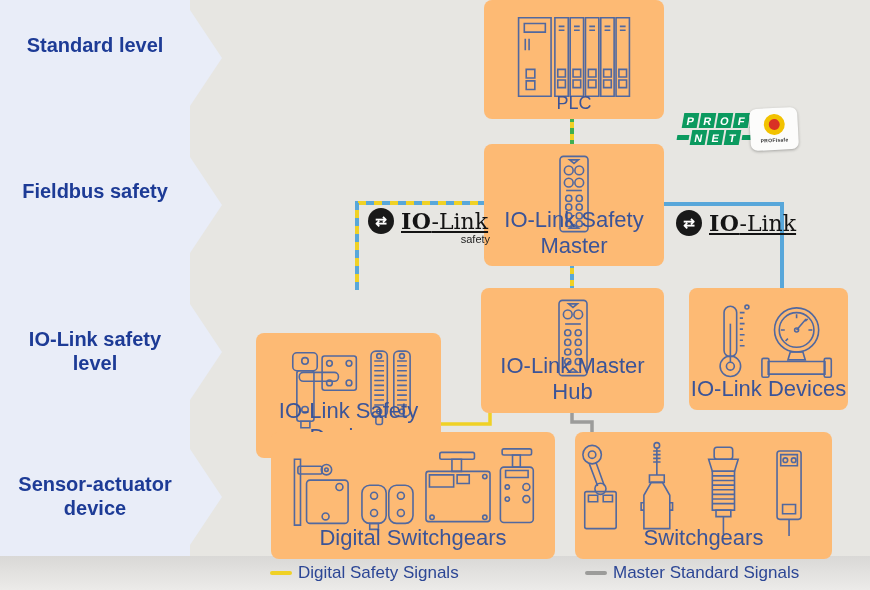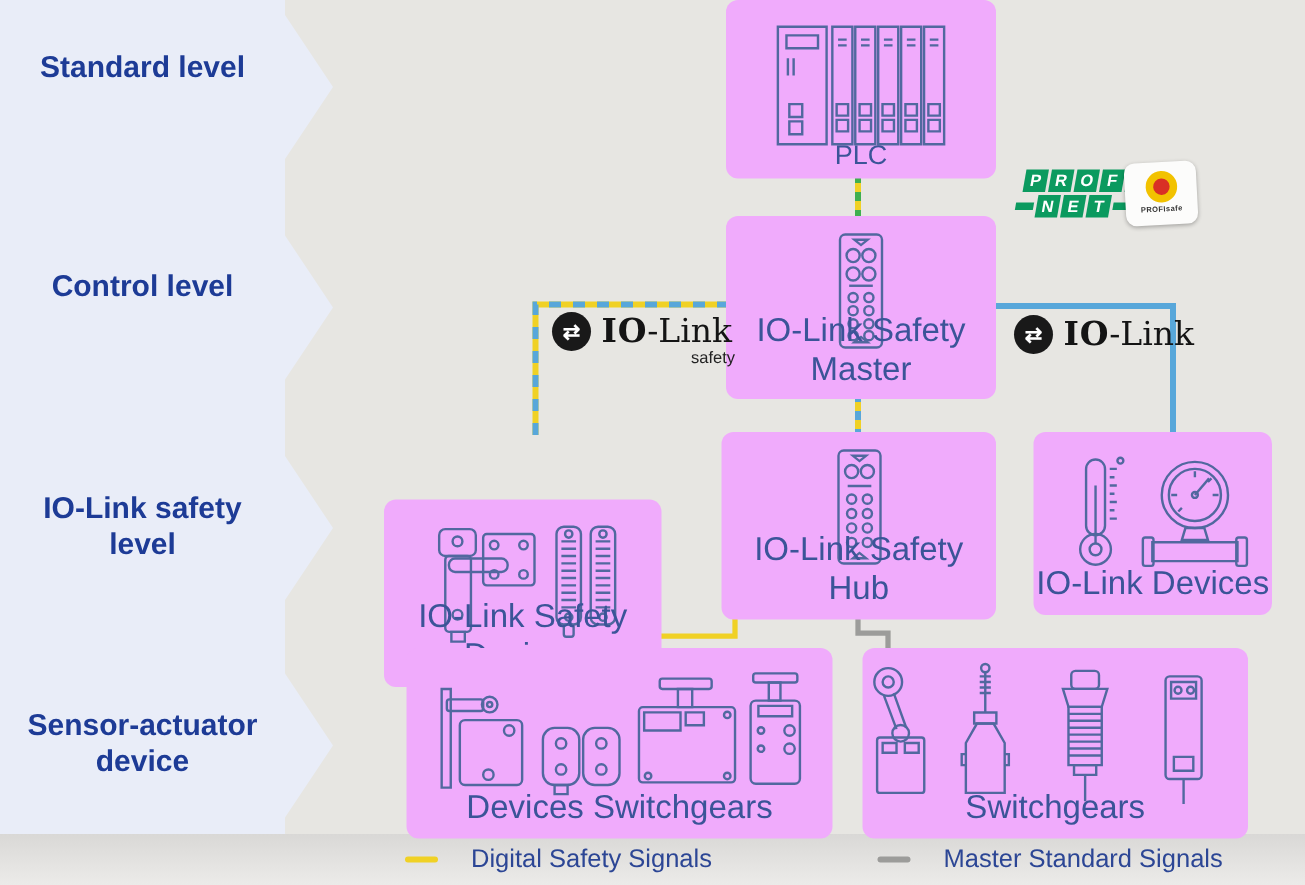--- a/index.html
+++ b/index.html
@@ -8,67 +8,67 @@
   
   .legend-strip{position:absolute;left:0;top:556px;width:870px;height:34px;
                 background:linear-gradient(#d9d8d6,#ecebe9);z-index:1;}
   
   .sidebar-shape{position:absolute;left:0;top:0;z-index:2;}
   .level-label{position:absolute;left:5px;width:180px;text-align:center;z-index:3;
                color:#1d3b96;font-weight:bold;font-size:20px;line-height:1.18;}
   
   .lines{position:absolute;left:0;top:0;z-index:4;}
   
-  .box{position:absolute;background:#f0abfc;border-radius:8px;z-index:5;}
+  .box{position:absolute;background:#fdba74;border-radius:8px;z-index:5;}
   .box .node-label{position:absolute;left:0;right:0;text-align:center;
                    color:#3b5498;font-size:22px;}
   .box .icon{position:absolute;left:50%;transform:translateX(-50%);}
   .icon *{vector-effect:non-scaling-stroke;}
   
   .iol{position:absolute;z-index:6;display:flex;align-items:center;gap:7px;}
   .iol-circle{width:26px;height:26px;border-radius:50%;background:#191919;color:#fff;
               display:flex;align-items:center;justify-content:center;
               font-size:14px;font-weight:bold;line-height:1;}
-  .iol-text{position:relative;font-family:"DejaVu Serif",serif;font-size:22px;color:#141414;white-space:nowrap;}
+  .iol-text{position:relative;font-family:"DejaVu Serif",serif;font-size:22px;color:#141414;white-space:nowrap;text-decoration:underline;}
   .iol-text b{font-weight:bold;letter-spacing:.5px;}
   .iol-sub{position:absolute;right:-2px;bottom:-11px;font-size:11px;color:#222;
            font-family:"Liberation Sans",sans-serif;margin-left:32px;}
   
   .profinet{position:absolute;left:683px;top:113px;z-index:6;}
   .pn-row{display:flex;gap:2px;align-items:center;transform:skewX(-10deg);}
   .pn-row + .pn-row{margin-top:2px;margin-left:-6px;}
   .pn-tile{width:15px;height:15px;background:#0b9a5f;color:#fff;font-weight:bold;
            font-size:11px;display:flex;align-items:center;justify-content:center;}
   .pn-dash{width:12px;height:5px;background:#0b9a5f;}
   .pn-reg{color:#0b9a5f;font-size:9px;margin-left:2px;transform:translateY(-6px);}
   
   .profisafe{position:absolute;left:750px;top:108px;width:48px;height:42px;z-index:6;
              background:#fcfcfb;border-radius:7px;box-shadow:0 1px 3px rgba(0,0,0,.3);
              transform:rotate(-3deg);text-align:center;}
   .ps-ring{width:21px;height:21px;border-radius:50%;background:#f2c200;
            margin:6px auto 2px auto;display:flex;align-items:center;justify-content:center;}
   .ps-dot{width:11px;height:11px;border-radius:50%;background:#d93025;}
   .ps-label{font-size:5px;font-weight:bold;color:#333;letter-spacing:.3px;}
   
-  .legend-item{position:absolute;top:556px;height:34px;display:flex;align-items:center;gap:22px;z-index:7;text-align:right;}
+  .legend-item{position:absolute;top:556px;height:34px;display:flex;align-items:center;gap:6px;z-index:7;text-align:right;}
   .legend-dash{width:22px;height:4px;border-radius:2px;}
   .legend-text{color:#2c4695;font-size:17px;}
 </style>
 </head>
 <body>
 
 <div class="canvas">
 
   <div class="legend-strip"></div>
 
   <svg class="sidebar-shape" width="230" height="556">
     <polygon fill="#e9edf8" points="0,0 190,0 190,10 222,58 190,106 190,157 222,205 190,253 190,304 222,352 190,400 190,449 222,497 190,545 190,556 0,556"></polygon>
   </svg>
   <div class="level-label" style="top:34px">Standard level</div>
-  <div class="level-label" style="top:180px">Control level</div>
+  <div class="level-label" style="top:180px">Fieldbus safety</div>
   <div class="level-label" style="top:328px">IO-Link safety level</div>
   <div class="level-label" style="top:473px">Sensor-actuator device</div>
 
   <svg class="lines" width="870" height="590">
 
     <path d="M572 116 V148" stroke="#f0d125" stroke-width="4" fill="none"></path>
     <path d="M572 116 V148" stroke="#3faf4f" stroke-width="4" fill="none" stroke-dasharray="6 6"></path>
 
     <path d="M572 262 V292" stroke="#f0d125" stroke-width="4" fill="none"></path>
     <path d="M572 262 V292" stroke="#58a7da" stroke-width="4" fill="none" stroke-dasharray="6 6"></path>
@@ -170,21 +170,21 @@
       <path d="M11 32h18"></path>
       <circle cx="14" cy="42" r="3.5"></circle>
         <circle cx="26" cy="42" r="3.5"></circle>
       <circle cx="14" cy="53" r="3.5"></circle>
         <circle cx="26" cy="53" r="3.5"></circle>
       <circle cx="14" cy="64" r="3.5"></circle>
         <circle cx="26" cy="64" r="3.5"></circle>
       <circle cx="14" cy="75" r="3.5"></circle>
         <circle cx="26" cy="75" r="3.5"></circle>
     </svg>
-    <div class="node-label" style="bottom:8px">IO-Link Safety Hub</div>
+    <div class="node-label" style="bottom:8px">IO-Link Master Hub</div>
   </div>
 
   <div class="box" style="left:689px;top:288px;width:159px;height:122px;">
     <svg class="icon" style="top:12px" width="170" height="82" viewBox="0 0 170 104" stroke="#51689f" fill="none" stroke-width="1.6">
       <rect x="28" y="8" width="16" height="64" rx="8"></rect>
       <circle cx="36" cy="84" r="13"></circle>
         <circle cx="36" cy="84" r="5"></circle>
       <path d="M36 79V30"></path>
       <path d="M48 16h6 M48 23h4 M48 30h6 M48 37h4 M48 44h6 M48 51h4 M48 58h6"></path>
       <circle cx="57" cy="9" r="2.5"></circle>
@@ -227,21 +227,21 @@
         <circle cx="228" cy="87" r="2.5"></circle>
       <rect x="248" y="8" width="34" height="7" rx="2"></rect>
       <rect x="260" y="15" width="9" height="14"></rect>
       <rect x="246" y="29" width="38" height="64" rx="4"></rect>
       <rect x="252" y="33" width="26" height="8"></rect>
       <circle cx="276" cy="52" r="4"></circle>
         <circle cx="276" cy="66" r="4"></circle>
       <circle cx="254" cy="52" r="2.5"></circle>
         <circle cx="254" cy="66" r="2.5"></circle>
     </svg>
-    <div class="node-label" style="bottom:8px">Devices Switchgears</div>
+    <div class="node-label" style="bottom:8px">Digital Switchgears</div>
   </div>
 
   <div class="box" style="left:575px;top:432px;width:257px;height:127px;">
     <svg class="icon" style="top:6px" width="272" height="98" viewBox="0 0 290 106" stroke="#51689f" fill="none" stroke-width="1.6">
       <circle cx="24" cy="18" r="10"></circle>
         <circle cx="24" cy="18" r="4"></circle>
       <path d="M21 28l9 24 M28 26l9 25"></path>
       <circle cx="33" cy="55" r="6"></circle>
       <rect x="16" y="58" width="34" height="40" rx="2"></rect>
       <rect x="20" y="62" width="10" height="7"></rect>

